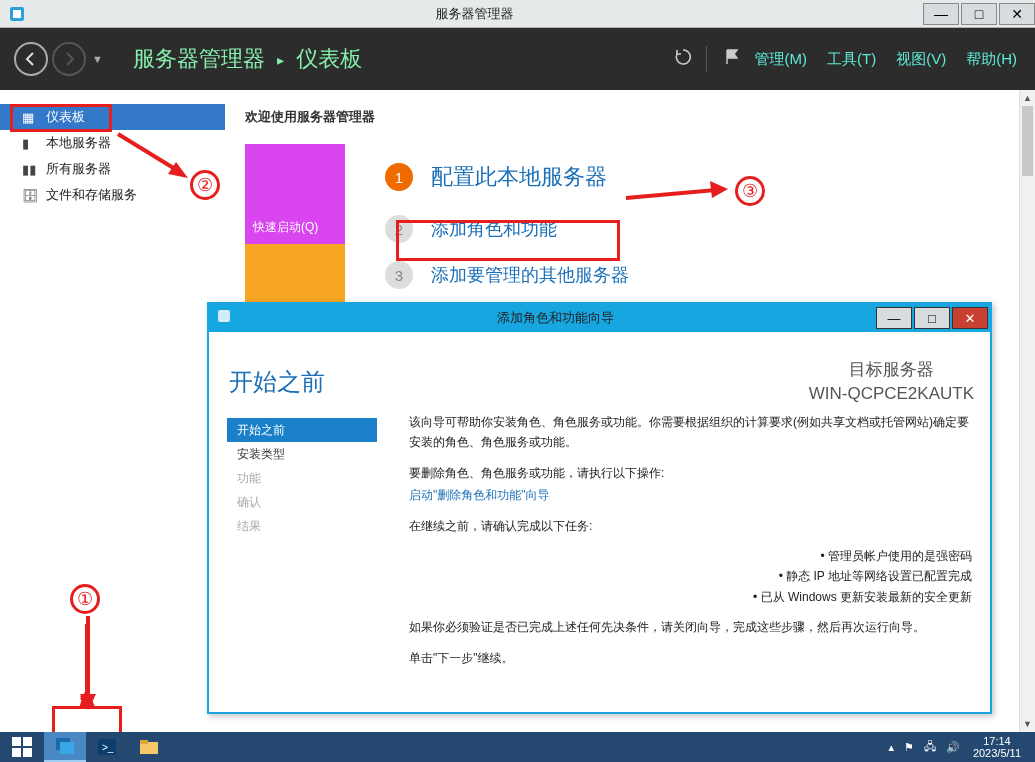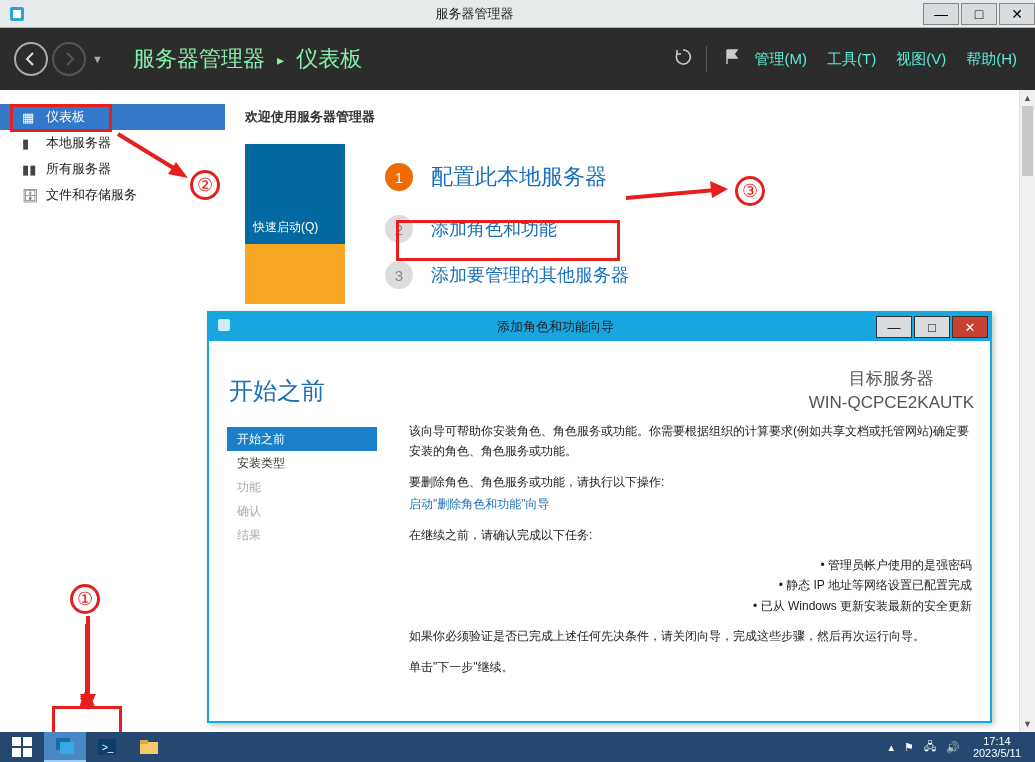--- a/index.html
+++ b/index.html
@@ -30,37 +30,37 @@
   .side-item .sicon { width:18px; font-size:13px; color:#444; margin-right:6px; }
   .side-item.active { background:#3478c9; color:#fff; }
   .side-item.active .sicon { color:#fff; }
   .side-item .chev { margin-left:auto; margin-right:10px; font-size:11px; color:#555; }
 
   .main { position:absolute; top:0; left:225px; right:0; bottom:0; background:#fff; overflow:hidden; }
   .welcome-line { font-size:13px; font-weight:600; color:#333; padding:18px 0 18px 20px; }
   .tile-area { display:flex; padding-left:20px; }
   .left-tiles { width:100px; }
   .tile { height:100px; }
-  .tile.orange { background:#0369a1; position:relative; }
+  .tile.orange { background:#d946ef; position:relative; }
   .tile.orange2 { background:#f6a623; height:60px; }
   .tile-label { position:absolute; bottom:8px; left:8px; color:#fff; font-size:12px; }
   .steps { padding-left:40px; padding-top:10px; }
   .step { display:flex; align-items:center; height:46px; }
   .step .num { width:28px; height:28px; border-radius:50%; background:#ddd; color:#888; display:flex; align-items:center; justify-content:center; font-size:15px; margin-right:18px; }
   .step.first .num { background:#ef6b00; color:#fff; }
   .step .label { font-size:18px; color:#1a6fb8; }
   .step.first .label { font-size:22px; }
 
   
   .anno-box { position:absolute; border:3px solid #e61e1e; pointer-events:none; }
   .anno-circle { position:absolute; width:30px; height:30px; border:3px solid #e61e1e; border-radius:50%; display:flex; align-items:center; justify-content:center; color:#e61e1e; font-size:18px; font-weight:400; pointer-events:none; background:#fff; }
   .arrow-svg { position:absolute; pointer-events:none; }
 
   
-  .wizard { position:absolute; left:207px; top:311px; width:785px; height:412px; border:2px solid #17a6e0; background:#fff; box-shadow:2px 2px 6px rgba(0,0,0,0.25); }
+  .wizard { position:absolute; left:207px; top:302px; width:785px; height:412px; border:2px solid #17a6e0; background:#fff; box-shadow:2px 2px 6px rgba(0,0,0,0.25); }
   .wiz-title { height:28px; background:#17a6e0; display:flex; align-items:center; }
   .wiz-title .wicon { width:22px; text-align:center; color:#fff; margin-left:4px; }
   .wiz-title .wlabel { flex:1; text-align:center; font-size:13px; color:#222; }
   .wiz-btns { display:flex; }
   .wiz-btn { width:36px; height:22px; border:1px solid #333; display:flex; align-items:center; justify-content:center; font-size:13px; margin-right:2px; }
   .wiz-btn.min { background:#d9dcde; }
   .wiz-btn.max { background:#d9dcde; }
   .wiz-btn.close { background:#c84031; color:#fff; }
   .wiz-body { position:absolute; top:28px; left:0; right:0; bottom:0; background:#fff; }
   .wiz-heading { position:absolute; left:20px; top:34px; font-size:24px; color:#1a6fb8; font-weight:300; }

